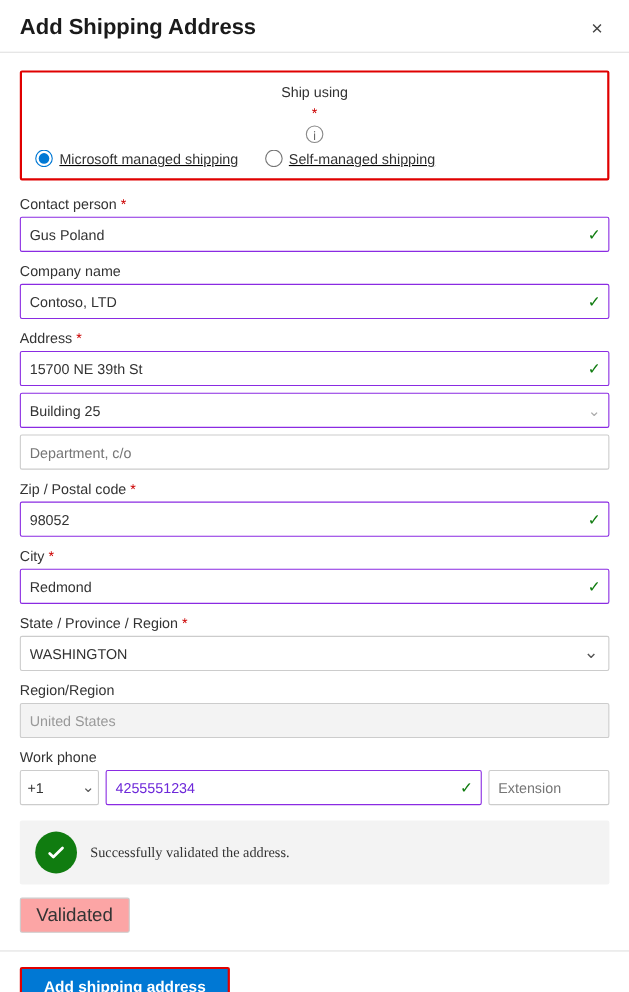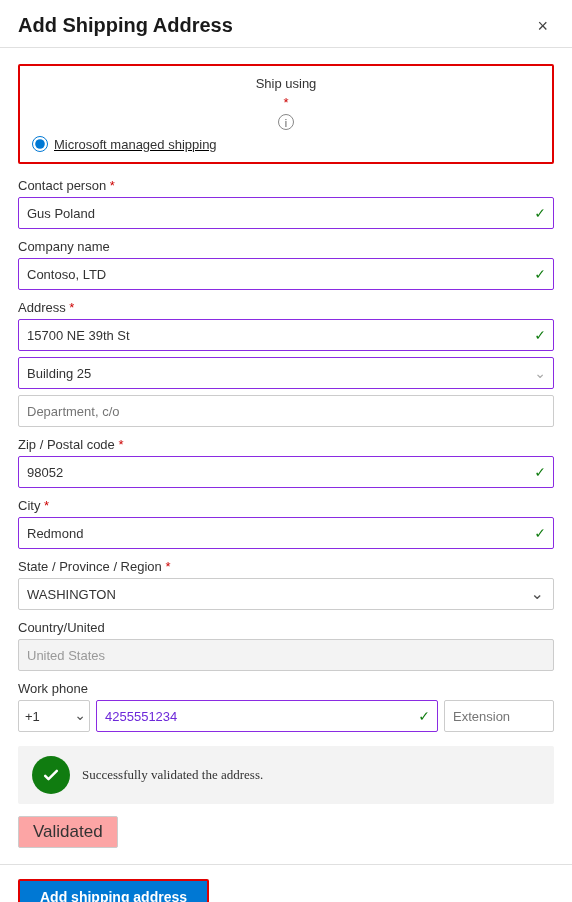--- a/index.html
+++ b/index.html
@@ -289,20 +289,24 @@
       <div class="section-label">
         <span>Ship using</span>
         <span class="required-star">*</span>
         <span class="info-icon">ℹ</span>
       </div>
       <div class="radio-group">
         <label class="radio-option">
           <input type="radio" name="ship_using" checked="" style="">
           <span>Microsoft managed shipping</span>
         </label>
+        <label class="radio-option">
+          <input type="radio" name="ship_using" style="">
+          <span>Self-managed shipping</span>
+        </label>
       </div>
     </div>
 
     
     <div class="field-group">
       <div class="field-label">
         <span>Contact person</span>
         <span class="required-star"> *</span>
       </div>
       <div class="field-input-wrapper">
@@ -371,21 +375,21 @@
       </div>
       <div class="select-wrapper">
         <select class="dropdown-select">
           <option>WASHINGTON</option>
         </select>
       </div>
     </div>
 
     
     <div class="field-group">
-      <div class="field-label">Country/United</div>
+      <div class="field-label">Region/Region</div>
       <div class="field-input-wrapper">
         <input class="field-input disabled" type="text" disabled="" value="United States" style="">
       </div>
     </div>
 
     
     <div class="field-group">
       <div class="field-label">Work phone</div>
       <div class="phone-row">
         <div class="phone-country-wrapper">

